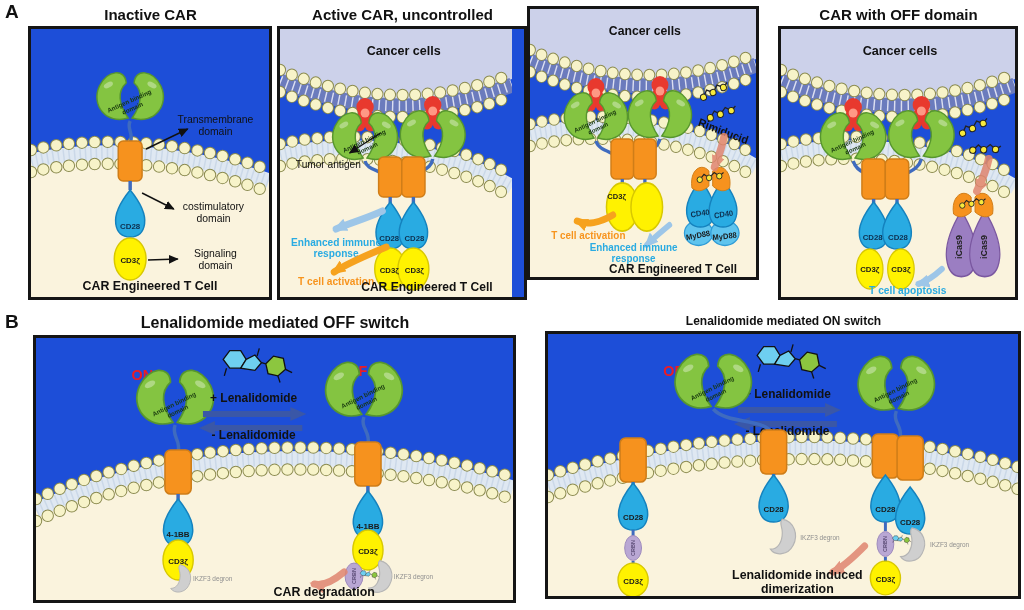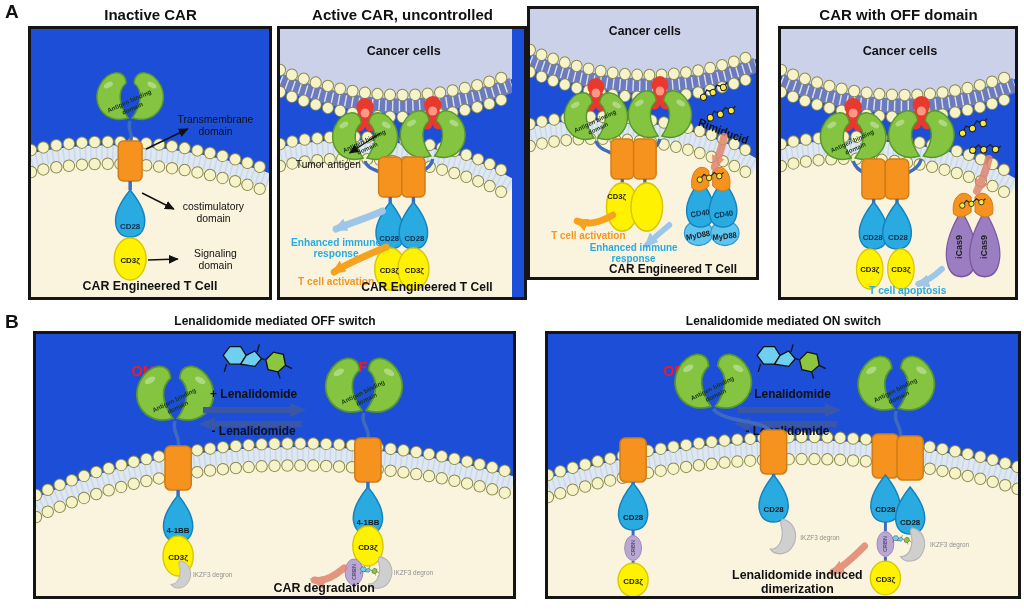--- a/index.html
+++ b/index.html
@@ -338,21 +338,21 @@
         <use href="#caps" transform="translate(197,176)"></use>
         <use href="#rimis" transform="translate(197,174) scale(0.85)"></use>
         <path d="M213,130 C210,144 205,154 201,162" stroke="var(--salmon)" stroke-width="8" fill="none" stroke-linecap="round" marker-end="url(#mSal)" opacity="0.85"></path>
         <path d="M165,240 C156,248 148,253 141,255" stroke="var(--arrowBlue)" stroke-width="6" fill="none" stroke-linecap="round" marker-end="url(#mBlu)"></path>
         <text class="tc cyanT" x="130" y="265" font-size="11">T cell apoptosis</text>
       </svg>
     </div>
   </div>
 
   <div class="panel" style="left:33px;top:314px;width:483px;">
-    <div class="ptitle" style="font-size:12px">Lenalidomide mediated OFF switch</div>
+    <div class="ptitle" style="font-size:16px">Lenalidomide mediated OFF switch</div>
     <div class="pbox">
       <svg width="477" height="262" viewBox="0 0 480 262" preserveAspectRatio="none">
         <path d="M0,172 C130,112 320,104 480,150 L480,262 L0,262 Z" fill="var(--cream)"></path>
         <g>
           <path d="M0,172 C130,112 320,104 480,150" stroke="var(--memBand)" stroke-width="15" fill="none"></path>
           <path d="M0,172 C130,112 320,104 480,150" stroke="var(--memTex)" stroke-width="13" fill="none" stroke-dasharray="1.5 4" opacity="0.7"></path>
           <path d="M0,161 C130,101 320,93 480,139" stroke="var(--lipidD)" stroke-width="12.5" fill="none" stroke-dasharray="0 13" stroke-linecap="round"></path>
           <path d="M0,161 C130,101 320,93 480,139" stroke="var(--lipid)" stroke-width="10.5" fill="none" stroke-dasharray="0 13" stroke-linecap="round"></path>
           <path d="M0,183 C130,123 320,115 480,161" stroke="var(--lipidD)" stroke-width="12.5" fill="none" stroke-dasharray="0 13" stroke-linecap="round"></path>
           <path d="M0,183 C130,123 320,115 480,161" stroke="var(--lipid)" stroke-width="10.5" fill="none" stroke-dasharray="0 13" stroke-linecap="round"></path>

